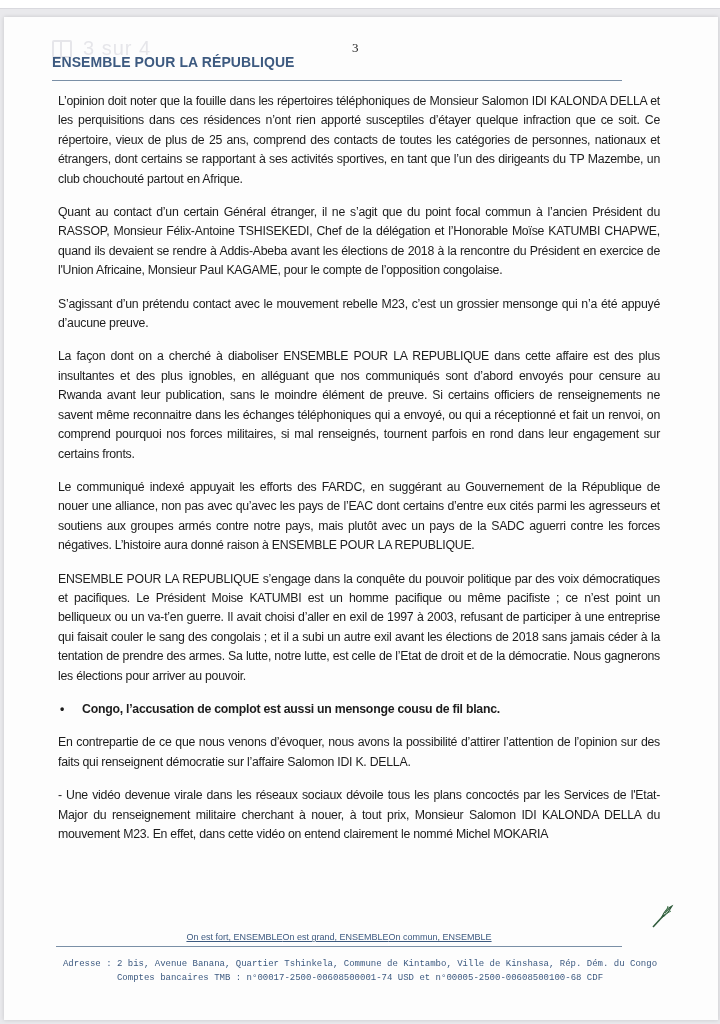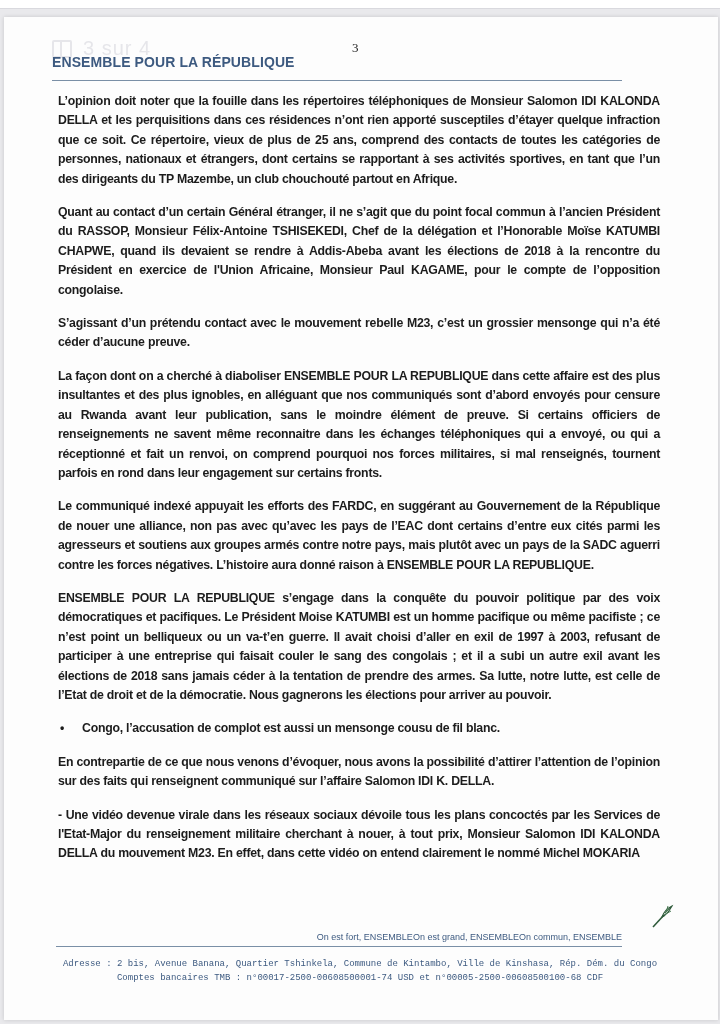--- a/index.html
+++ b/index.html
@@ -44,36 +44,36 @@
       position: absolute; left: 52px; top: 80px; width: 570px; height: 1px;
       background: #7a8fa6;
     }
     .body-text {
       position: absolute; left: 58px; top: 92px; width: 614px;
       font-family: "Liberation Sans Narrow", "Liberation Sans", sans-serif;
       font-size: 12.3px; line-height: 19.4px; color: #1c1c1c;
       letter-spacing: -0.25px;
     }
     .body-text p {
-      margin: 0 12px 14px 0; text-align: justify; font-weight: bold;
+      margin: 0 12px 14px 0; text-align: justify;
     }
     .bullet {
       display: flex; align-items: flex-start; margin: 0 0 14px 0;
       font-weight: bold;
     }
     .bullet .dot {
       width: 22px; flex: 0 0 22px; padding-left: 2px;
     }
     .signature {
       position: absolute; left: 650px; top: 903px; width: 26px; height: 26px;
     }
     .footer-slogans {
       position: absolute; left: 56px; top: 932px; width: 566px;
-      display: flex; justify-content: flex-end;
-      font-family: "Liberation Sans", sans-serif; font-size: 9px; color: #3d5a80;
+      display: flex; justify-content: center;
+      font-family: "Liberation Sans", sans-serif; font-size: 9px; color: #3d5a80; text-decoration: underline;
     }
     .footer-rule {
       position: absolute; left: 56px; top: 946px; width: 566px; height: 1px; background: #7a8fa6;
     }
     .footer-address {
       position: absolute; left: 0; top: 957px; width: 720px; text-align: center;
       font-family: Liberation Mono, monospace; font-size: 9px; color: #3d5a80; line-height: 14px;
     }
   </style>
 </head>
@@ -88,29 +88,29 @@
   </div>
 </div>
 
 <div class="page-number">3</div>
 <div class="header-org">ENSEMBLE POUR LA RÉPUBLIQUE</div>
 <div class="header-rule"></div>
 
 <div class="body-text">
   <p>L’opinion doit noter que la fouille dans les répertoires téléphoniques de Monsieur Salomon IDI KALONDA DELLA et les perquisitions dans ces résidences n’ont rien apporté susceptiles d’étayer quelque infraction que ce soit. Ce répertoire, vieux de plus de 25 ans, comprend des contacts de toutes les catégories de personnes, nationaux et étrangers, dont certains se rapportant à ses activités sportives, en tant que l’un des dirigeants du TP Mazembe, un club chouchouté partout en Afrique.</p>
   <p>Quant au contact d’un certain Général étranger, il ne s’agit que du point focal commun à l’ancien Président du RASSOP, Monsieur Félix-Antoine TSHISEKEDI, Chef de la délégation et l’Honorable Moïse KATUMBI CHAPWE, quand ils devaient se rendre à Addis-Abeba avant les élections de 2018 à la rencontre du Président en exercice de l'Union Africaine, Monsieur Paul KAGAME, pour le compte de l’opposition congolaise.</p>
-  <p>S’agissant d’un prétendu contact avec le mouvement rebelle M23, c’est un grossier mensonge qui n’a été céder d’aucune preuve.</p>
+  <p>S’agissant d’un prétendu contact avec le mouvement rebelle M23, c’est un grossier mensonge qui n’a été appuyé d’aucune preuve.</p>
   <p>La façon dont on a cherché à diaboliser ENSEMBLE POUR LA REPUBLIQUE dans cette affaire est des plus insultantes et des plus ignobles, en alléguant que nos communiqués sont d’abord envoyés pour censure au Rwanda avant leur publication, sans le moindre élément de preuve. Si certains officiers de renseignements ne savent même reconnaitre dans les échanges téléphoniques qui a envoyé, ou qui a réceptionné et fait un renvoi, on comprend pourquoi nos forces militaires, si mal renseignés, tournent parfois en rond dans leur engagement sur certains fronts.</p>
   <p>Le communiqué indexé appuyait les efforts des FARDC, en suggérant au Gouvernement de la République de nouer une alliance, non pas  avec qu’avec les pays de l’EAC dont certains d’entre eux cités parmi les agresseurs et soutiens aux groupes armés contre  notre pays, mais plutôt avec un pays de la SADC aguerri contre les forces négatives. L’histoire aura donné raison à ENSEMBLE POUR LA REPUBLIQUE.</p>
   <p>ENSEMBLE POUR LA REPUBLIQUE s’engage dans la conquête du pouvoir politique par des voix démocratiques et pacifiques. Le Président Moise KATUMBI est un homme pacifique ou même pacifiste ; ce n’est point un belliqueux ou un va-t’en guerre. Il avait choisi d’aller en exil de 1997 à 2003, refusant de participer à une entreprise qui faisait couler le sang des congolais ; et il a subi un autre exil avant les élections de 2018 sans jamais céder à la tentation de prendre des armes. Sa lutte, notre lutte, est celle de l’Etat de droit et de la démocratie. Nous gagnerons les élections pour arriver au pouvoir.</p>
   <div class="bullet">
     <span class="dot">•</span>
     <span>Congo, l’accusation de complot est aussi un mensonge cousu de fil blanc.</span>
   </div>
-  <p>En contrepartie de ce que nous venons d’évoquer, nous avons la possibilité d’attirer l’attention de l’opinion sur des faits qui renseignent communiqué sur l’affaire Salomon IDI K. DELLA.</p>
+  <p>En contrepartie de ce que nous venons d’évoquer, nous avons la possibilité d’attirer l’attention de l’opinion sur des faits qui renseignent démocratie sur l’affaire Salomon IDI K. DELLA.</p>
   <p>- Une vidéo devenue virale dans les réseaux sociaux dévoile tous les plans concoctés par les Services de l'Etat-Major du renseignement militaire cherchant à nouer, à tout prix, Monsieur Salomon IDI KALONDA DELLA du mouvement M23. En effet, dans cette vidéo on entend clairement le nommé Michel MOKARIA</p>
 </div>
 
 <svg class="signature" viewBox="0 0 26 26">
   <path d="M3 24 L14 12" stroke="#2e5a3a" stroke-width="1.6" fill="none"></path>
   <path d="M12 14 C14 8, 18 5, 22 3 C20 7, 18 10, 14 13 Z" fill="none" stroke="#2e5a3a" stroke-width="1.2"></path>
   <path d="M15 10 L20 5 M14 12 L21 8 M16 9 L18 3" stroke="#4a7a55" stroke-width="1" fill="none"></path>
 </svg>
 
 <div class="footer-slogans">

